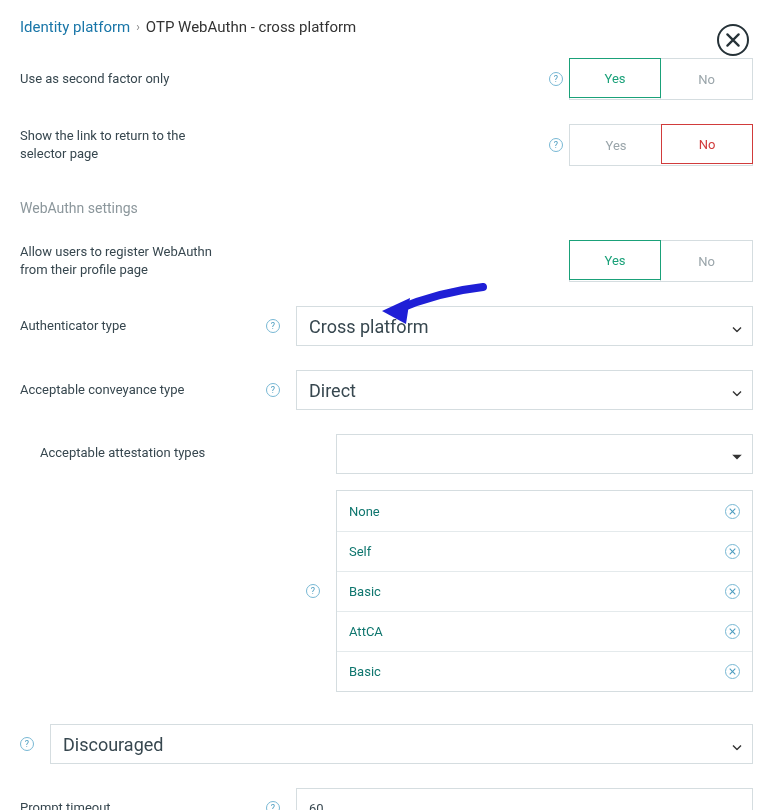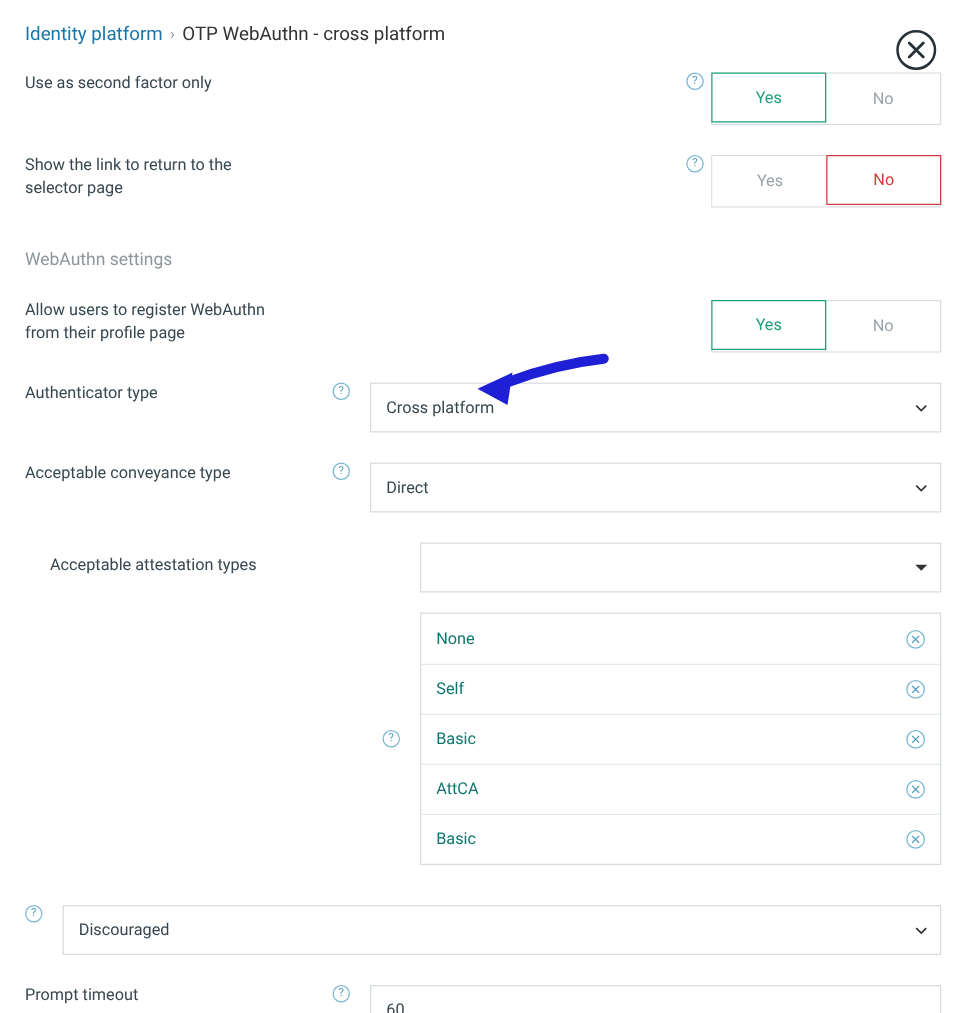--- a/index.html
+++ b/index.html
@@ -31,21 +31,21 @@
     border: 2px solid #263238;
     border-radius: 50%;
     background: #fff;
     display: flex; align-items: center; justify-content: center;
     color: #263238;
     cursor: pointer;
   }
   .close-btn svg { width: 14px; height: 14px; }
   .row {
     display: flex;
-    align-items: flex-start;
+    align-items: center;
     margin-bottom: 24px;
   }
   .row .label {
     flex: 0 0 246px;
     color: #37474f;
     font-size: 13px;
     line-height: 1.4;
     padding-right: 8px;
   }
   .row .help-col {
@@ -96,21 +96,21 @@
     color: #8c979c;
     font-size: 14px;
     margin: 34px 0 24px 0;
   }
   .select {
     width: 100%;
     height: 40px;
     border: 1px solid #d5dde0;
     background: #fff;
     padding: 0 28px 0 12px;
-    font-size: 13px;
+    font-size: 18px;
     color: #37474f;
     text-align: left;
     position: relative;
     cursor: pointer;
     display: flex; align-items: center;
   }
   .select .chev {
     position: absolute;
     right: 10px; top: 50%;
     transform: translateY(-50%);

